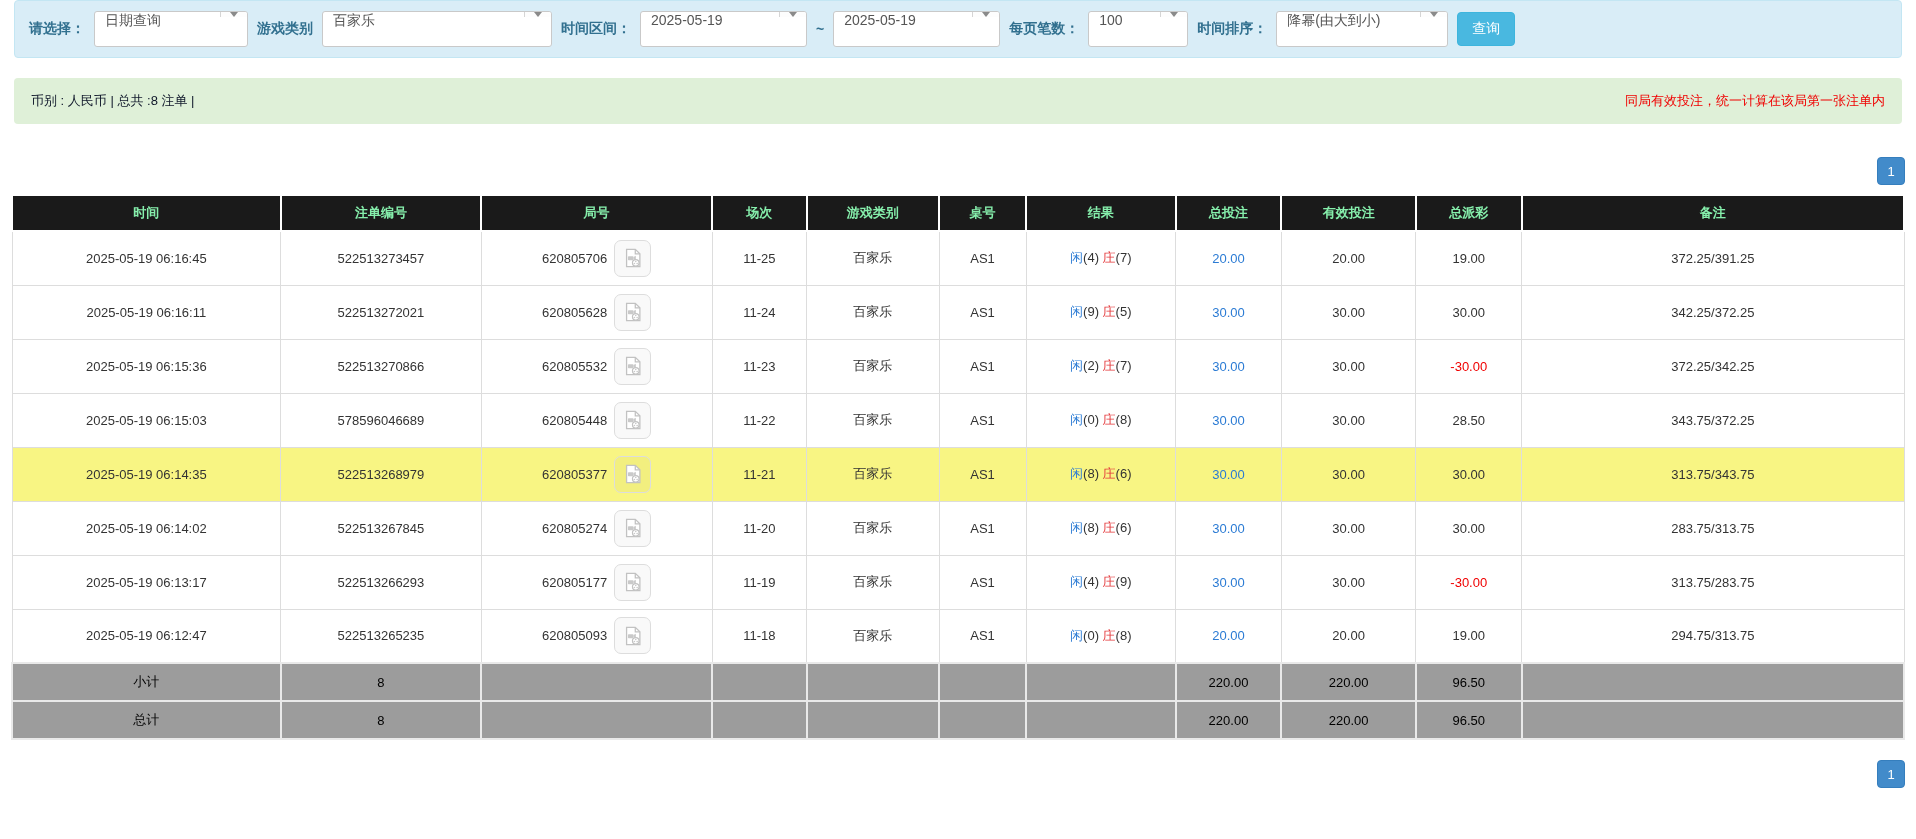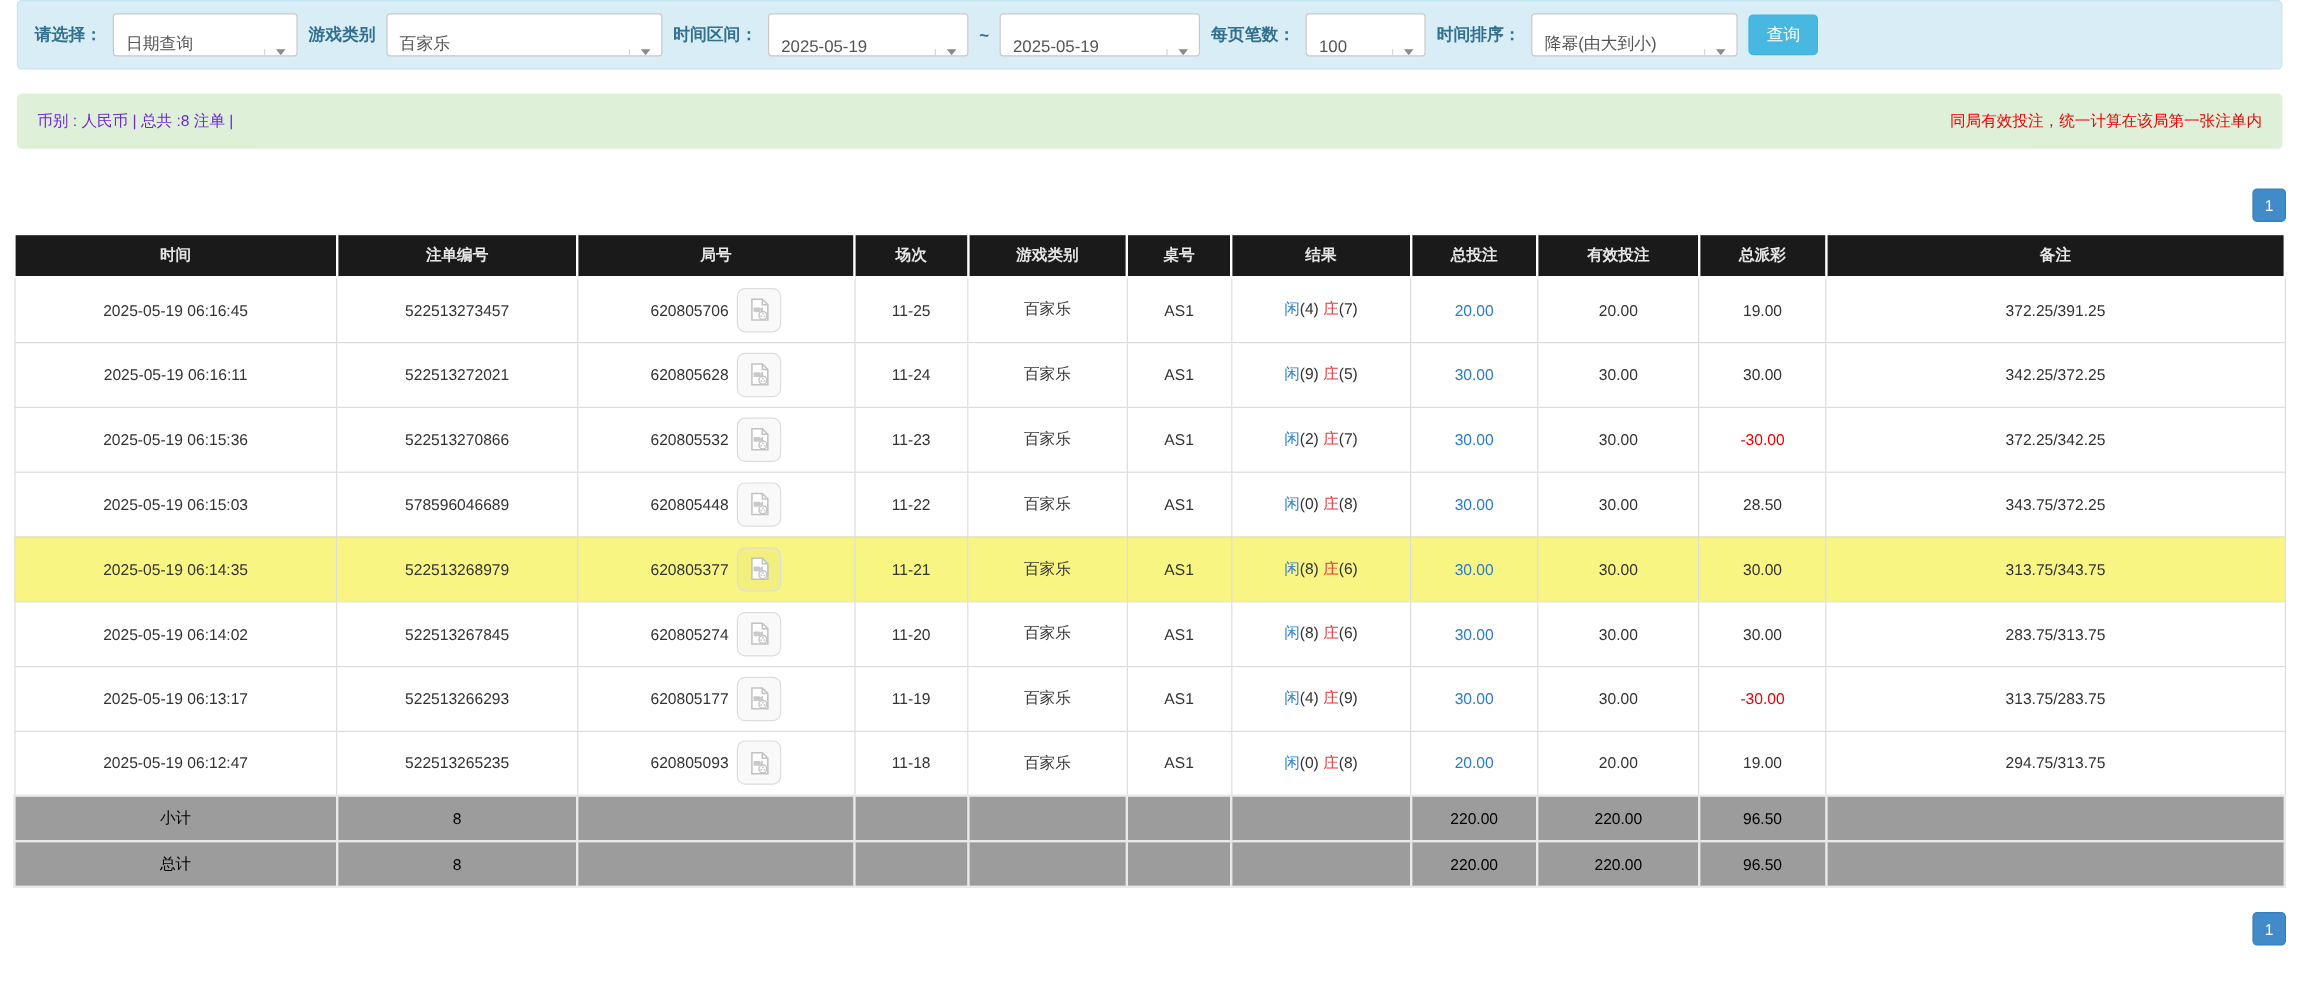--- a/index.html
+++ b/index.html
@@ -21,21 +21,21 @@
     border: 1px solid #c3e6f3;
     border-radius: 4px;
     height: 58px;
     display: flex; align-items: center;
     padding: 0 14px;
     gap: 9px;
     margin: 0 3px 20px 3px;
   }
   .flabel { font-size: 14px; font-weight: bold; color: #31708f; white-space: nowrap; text-align: center; }
   .combo {
-    display: inline-flex; align-items: flex-end;
+    display: inline-flex; align-items: flex-start;
     background: #fff; border: 1px solid #c9c9c9; border-radius: 3px;
     height: 36px; overflow: hidden;
   }
   .combo-value {
     display: flex; align-items: center;
     padding: 0 10px; font-size: 14px; color: #555; white-space: nowrap;
   }
   .combo-caret {
     width: 27px; border-left: 1px solid #d5d5d5; background: #fdfdfd;
     display: flex; align-items: center; justify-content: center;
@@ -56,42 +56,42 @@
 
   
   .summary-bar {
     background: #dff0d8;
     border-radius: 4px;
     height: 46px;
     display: flex; align-items: center; justify-content: space-between;
     padding: 0 17px;
     margin: 0 3px;
   }
-  .summary-info { font-size: 13px; color: #6d28d9; }
+  .summary-info { font-size: 13px; color: #0f172a; }
   .summary-notice { font-size: 13px; color: var(--negative-red); }
 
   
   .pager { display: flex; justify-content: flex-end; }
   .pager-top { margin: 33px 0 9px 0; }
   .pager-bottom { margin-top: 20px; }
   .page-btn {
     min-width: 28px; height: 28px;
     background: #428bca; color: #fff;
     border: 1px solid #357ebd; border-radius: 4px;
     font-size: 13px; cursor: pointer; font-family: inherit;
   }
 
   
   table.records {
     width: 100%;
     border-collapse: collapse;
     table-layout: fixed;
   }
   thead th {
-    background: #1a1a1a; color: #e5e5e5;
+    background: #1a1a1a; color: #86efac;
     font-size: 13px; font-weight: bold;
     height: 36px; padding: 4px;
     border: 2px solid #fff;
     text-align: center;
   }
   tbody td {
     height: 54px; padding: 4px;
     border: 1px solid #ddd;
     font-size: 13px; color: #333;
     text-align: center; vertical-align: middle;

